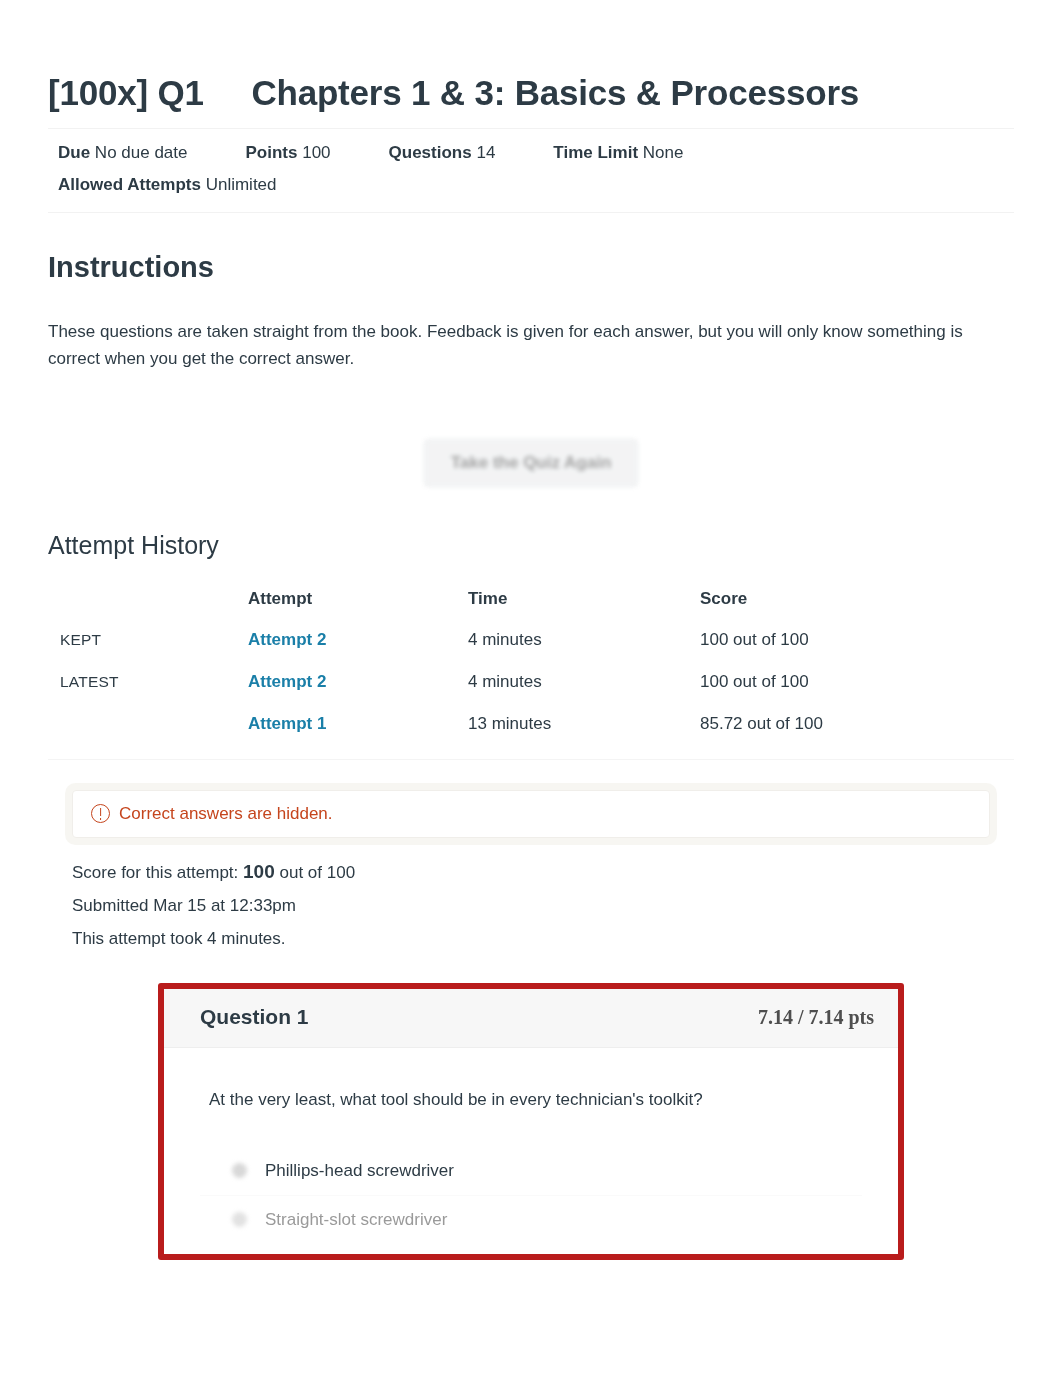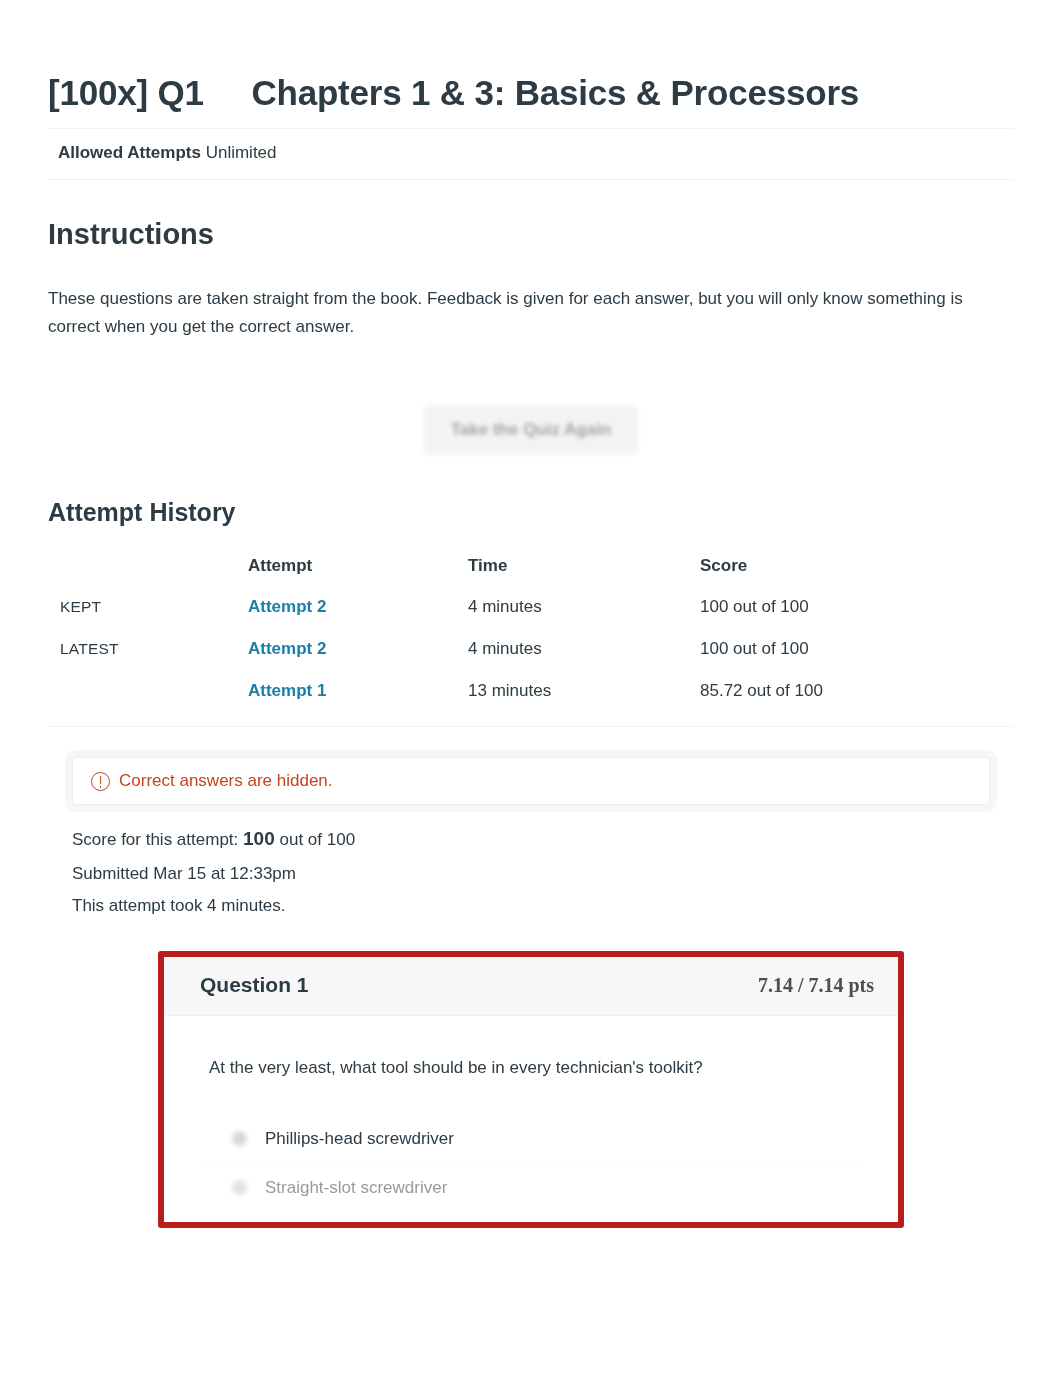--- a/index.html
+++ b/index.html
@@ -85,21 +85,21 @@
     font-weight: bold;
     padding: 13px 26px;
     filter: blur(2.1px);
     opacity: .92;
     cursor: pointer;
   }
 
   
   h3.attempt-head {
     font-size: 25px;
-    font-weight: bold;
+    font-weight: normal;
     margin: 44px 0 0 0;
     color: #2d3b45;
   }
   table.attempts {
     margin-top: 18px;
     border-collapse: collapse;
     width: 100%;
     max-width: 960px;
     font-size: 17px;
   }
@@ -131,21 +131,21 @@
 
   
   .alert-wrap { margin-top: 30px; padding: 0 24px; }
   .alert {
     border: 1px solid #f0eeea;
     border-radius: 4px;
     background: #ffffff;
     box-shadow: 0 0 0 7px rgba(246,244,240,.85);
     padding: 13px 18px;
     display: flex;
-    align-items: flex-end;
+    align-items: center;
     gap: 9px;
     filter: blur(.5px);
   }
   .alert .icon-warn {
     width: 19px; height: 19px;
     flex: 0 0 19px;
     border: 1.6px solid #c5451d;
     border-radius: 50%;
     position: relative;
   }
@@ -234,20 +234,38 @@
   .answer.faded .radio { background: #e2e2e2; }
 </style>
 </head>
 <body>
 
 <div class="page">
 
   <h1 class="quiz-title">[100x] Q1     Chapters 1 &amp; 3: Basics &amp; Processors</h1>
 
   <div class="meta-wrap">
+    <div class="meta-row first">
+      <span class="meta-item">
+        <span class="k">Due</span>
+        <span class="v">No due date</span>
+      </span>
+      <span class="meta-item">
+        <span class="k">Points</span>
+        <span class="v">100</span>
+      </span>
+      <span class="meta-item">
+        <span class="k">Questions</span>
+        <span class="v">14</span>
+      </span>
+      <span class="meta-item last">
+        <span class="k">Time Limit</span>
+        <span class="v">None</span>
+      </span>
+    </div>
     <div class="meta-row second">
       <span class="meta-item">
         <span class="k">Allowed Attempts</span>
         <span class="v">Unlimited</span>
       </span>
     </div>
   </div>
 
   <h2 class="section-head">Instructions</h2>
   <p class="instructions">These questions are taken straight from the book. Feedback is given for each answer, but you will only know something is correct when you get the correct answer.</p>

